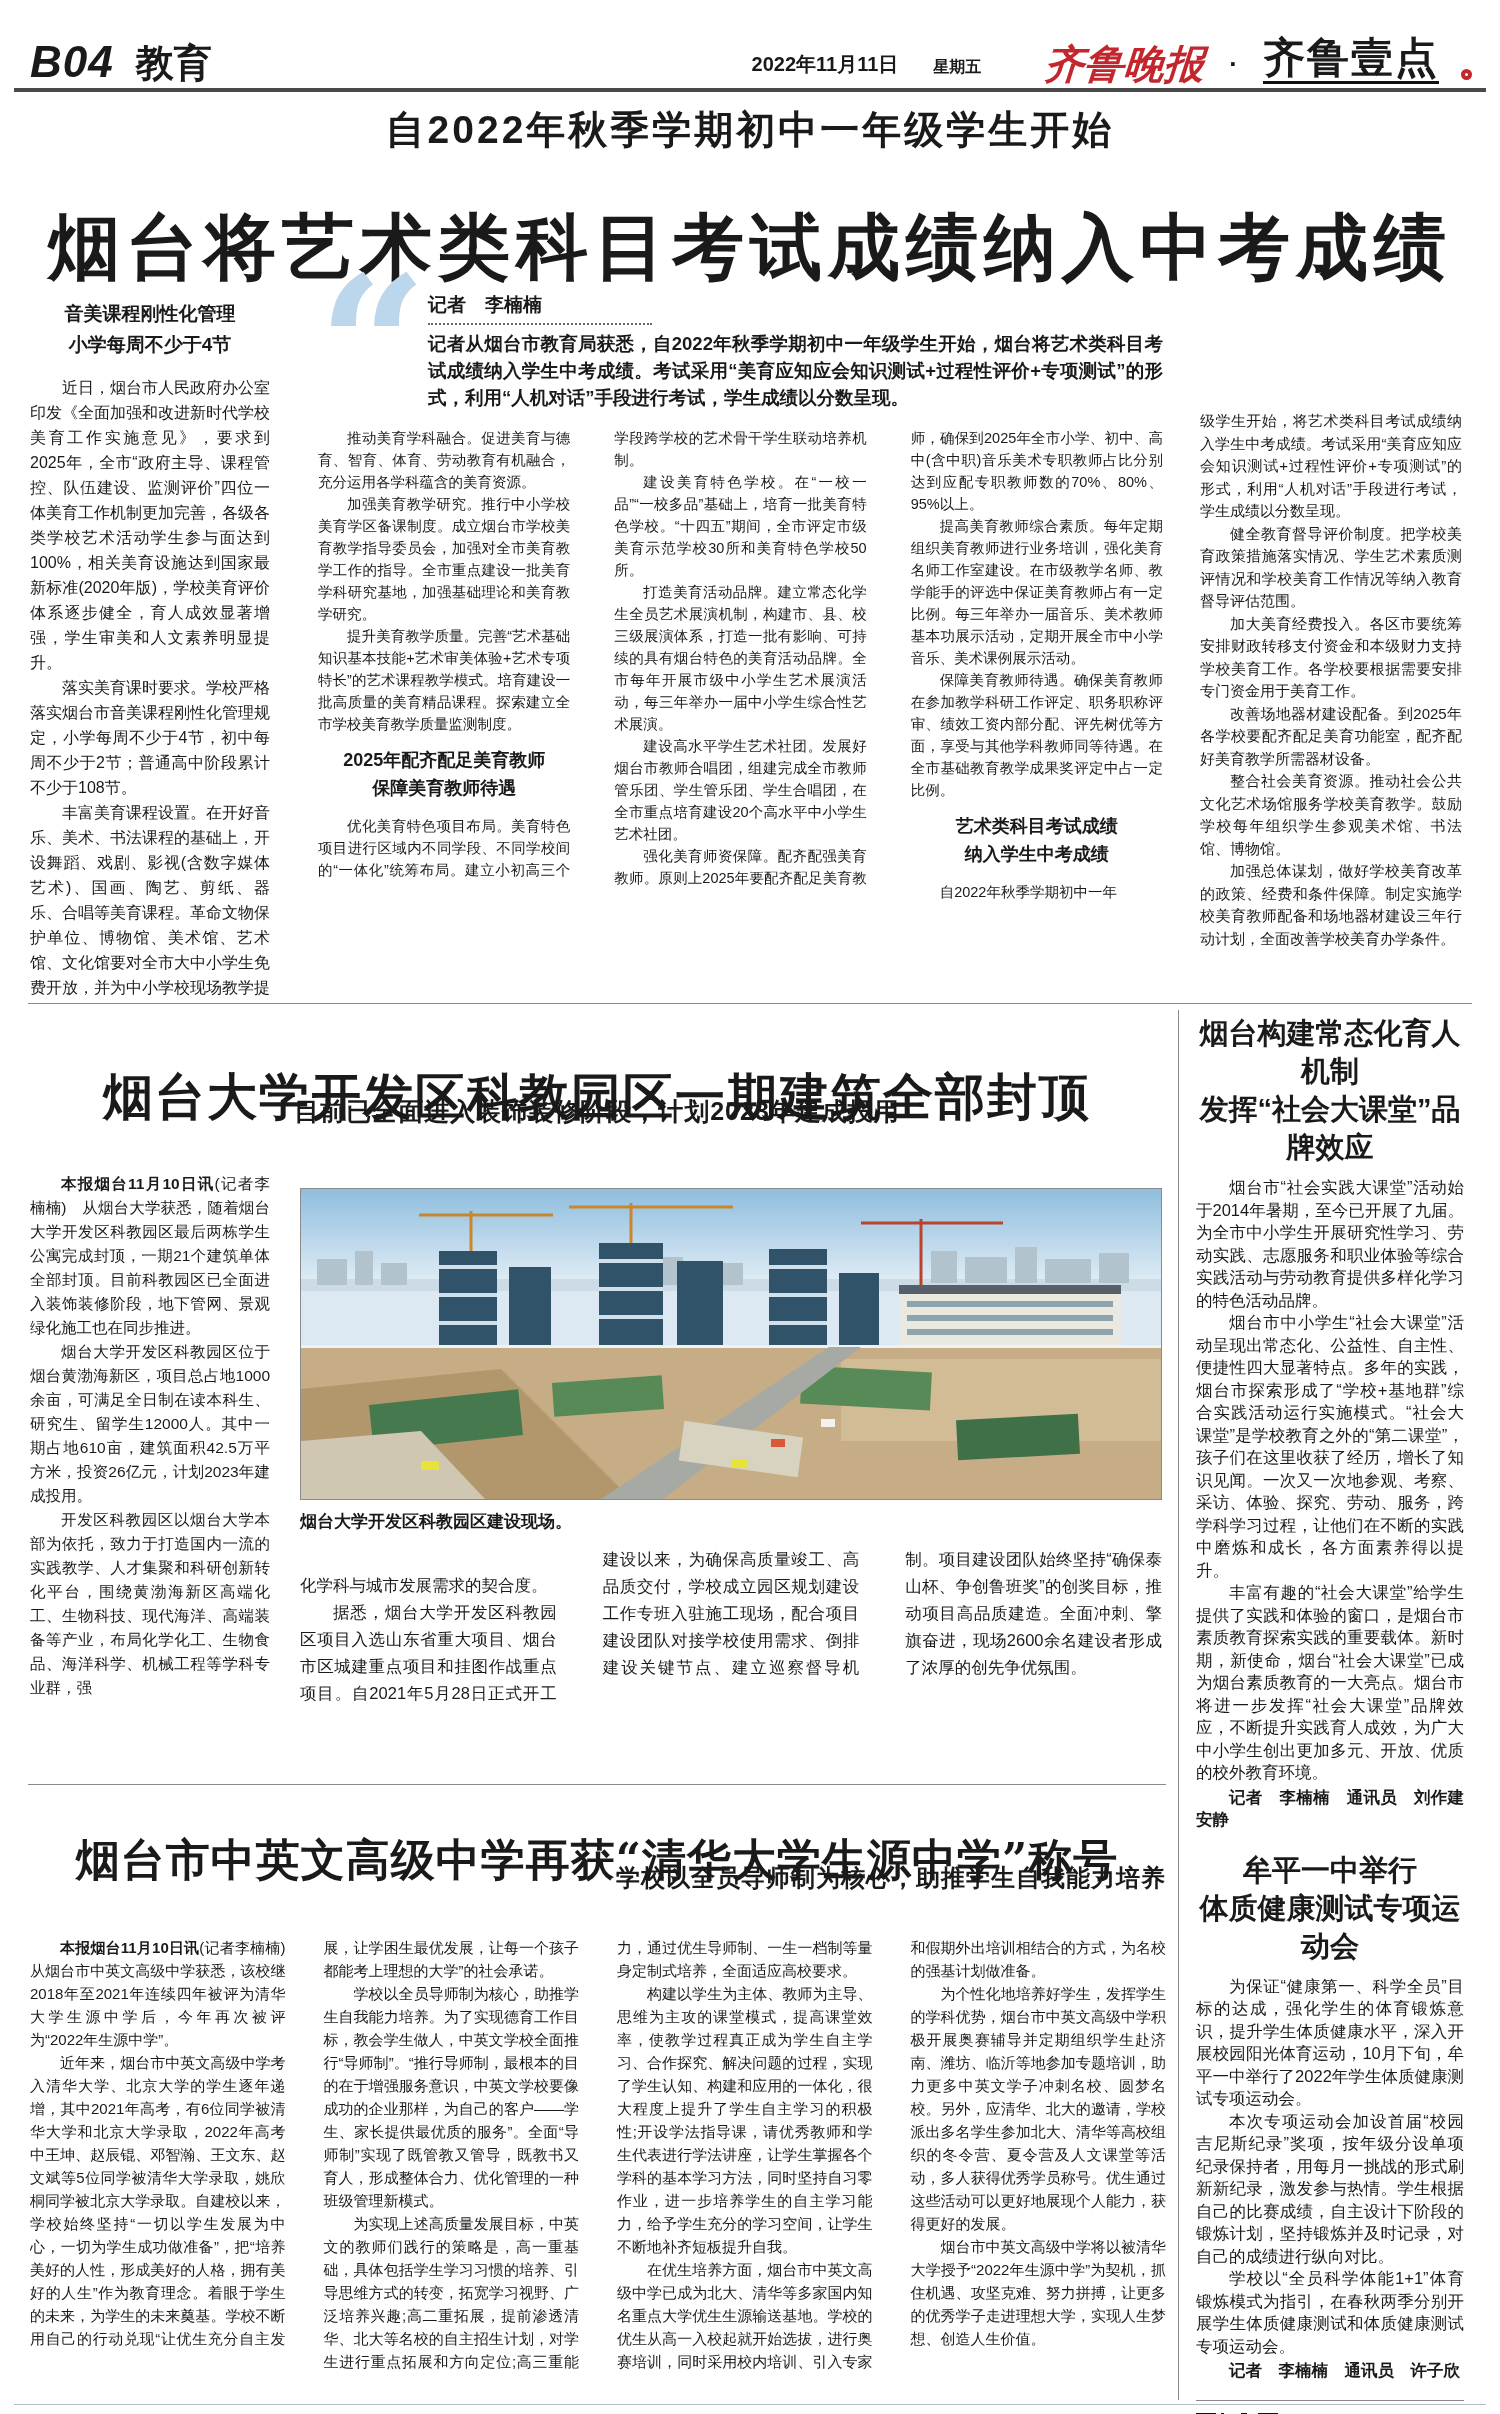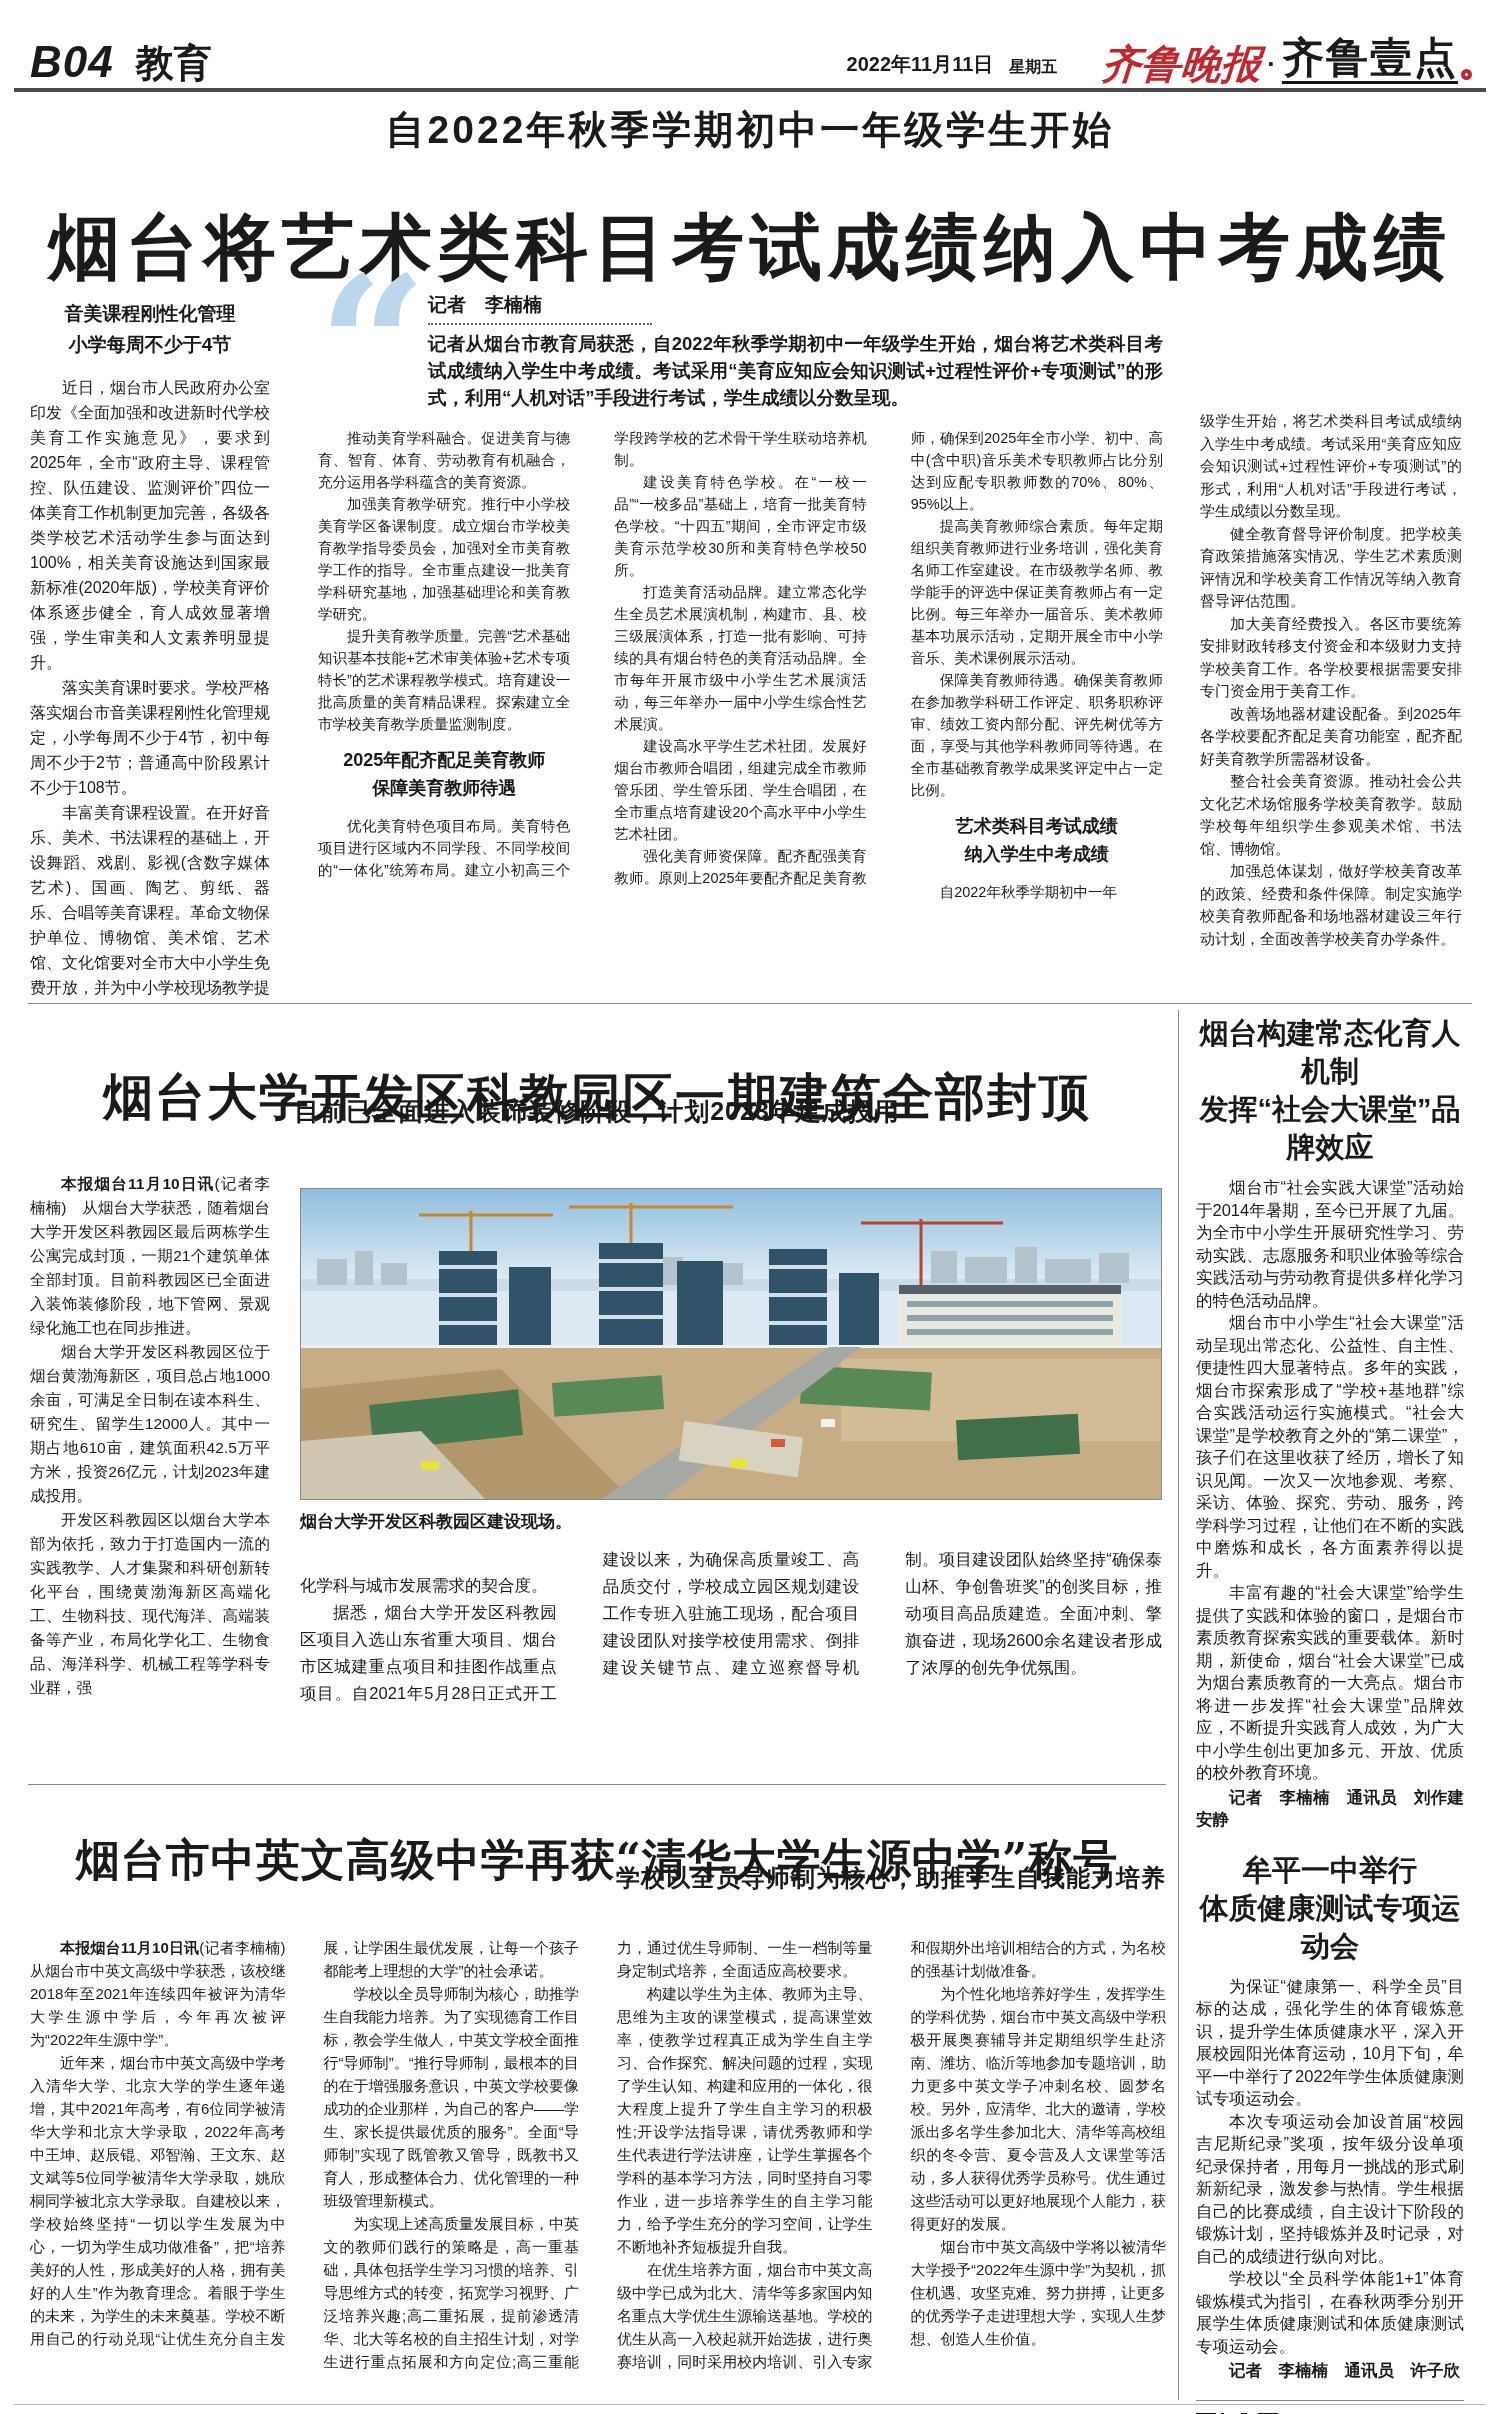--- a/index.html
+++ b/index.html
@@ -8,21 +8,21 @@
     position:relative; width:1500px; height:2414px; margin:0 auto;
     background:#ffffff; overflow:hidden; color:#1a1a1a;
     font-family:"Liberation Sans","DejaVu Sans",sans-serif;
   }
   
   .masthead { position:absolute; left:30px; right:28px; top:26px; height:58px;
     display:flex; justify-content:space-between; align-items:flex-end; }
   .mh-left { display:flex; align-items:flex-end; }
   .pageno { font-size:44px; font-weight:900; letter-spacing:1px; line-height:1;font-style:italic; }
   .section { font-size:38px; font-weight:700; margin-left:22px; line-height:1.05; }
-  .mh-right { display:flex; align-items:flex-end; }
+  .mh-right { display:flex; align-items:flex-end;gap:19px; }
   .mh-date { font-size:20px; font-weight:600; margin-right:16px; padding-bottom:6px;}
   .mh-week { font-size:16px; font-weight:600; margin-right:44px; padding-bottom:6px;}
   .brand-red { color:#c1272d; font-family:"DejaVu Serif","Liberation Serif",serif;
     font-size:40px; font-weight:900; font-style:italic; transform:skewX(-4deg); line-height:1; }
   .brand-sep { font-size:26px; font-weight:900; margin:0 6px; padding-bottom:4px;}
   .brand-black { font-size:42px; font-weight:900; line-height:1; letter-spacing:2px;
     border-bottom:3px solid #111; padding-bottom:2px;}
   .brand-dot { width:11px; height:11px; border:4px solid #c1272d; border-radius:50%;
     display:inline-block; margin-left:3px; margin-bottom:4px;}
   .masthead-rule { position:absolute; top:88px; left:14px; right:14px; height:4px; background:#4a4a4a; }

